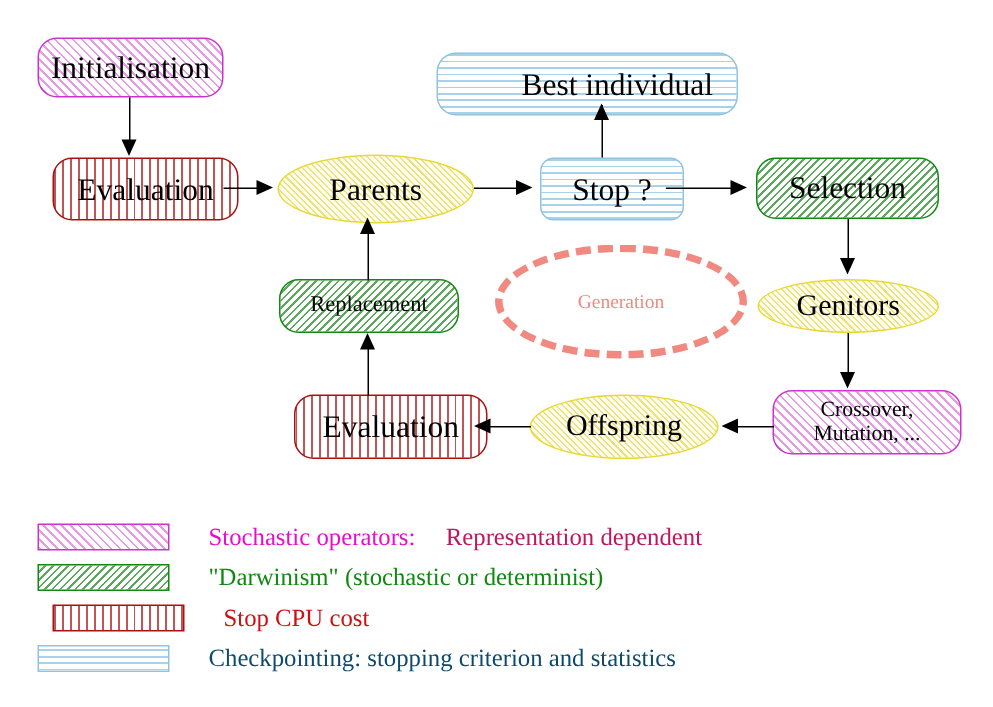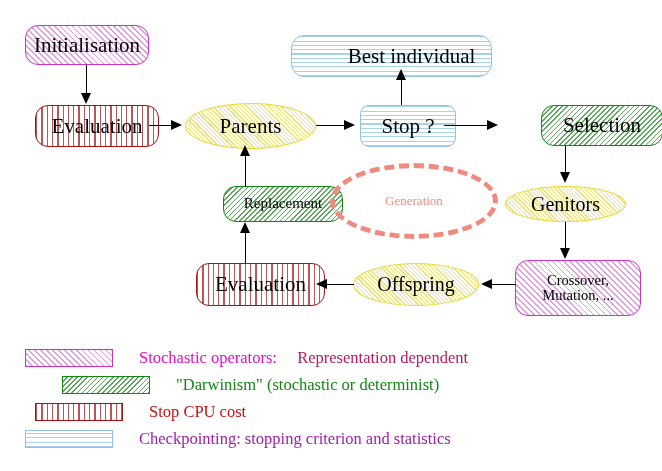--- a/index.html
+++ b/index.html
@@ -41,21 +41,20 @@
   }
 
   
   .fill-green {
     border: 1.5px solid #118811;
     background-color: #ffffff;
     background-image: repeating-linear-gradient(
       -45deg,
       #5aa95a 0px, #5aa95a 1.2px,
       rgba(255,255,255,0) 1.2px, rgba(255,255,255,0) 3.6px);
-    margin-left: 37px;
   }
 
   
   .fill-red {
     border: 1.5px solid #aa1111;
     background-color: #ffffff;
     background-image: repeating-linear-gradient(
       90deg,
       #c05555 0px, #c05555 1.3px,
       rgba(255,255,255,0) 1.3px, rgba(255,255,255,0) 5.3px);
@@ -128,42 +127,42 @@
   }
   .legend-text {
     margin-left: 26px;
     font-size: 16.5px;
     white-space: nowrap;
   }
   .t-magenta { color: #e60ec6; }
   .t-gold    { color: #be185d; }
   .t-green   { color: #118811; }
   .t-red     { color: #cc1111; }
-  .t-blue    { color: #a21caf; }
+  .t-blue    { color: #0c4a6e; }
 </style>
 </head>
 <body>
 
 <div id="canvas">
 
   <div class="node fill-magenta" style="left:25px; top:25px; width:124px; height:40px; font-size:21px;">Initialisation</div>
 
   <div class="node fill-red" style="left:25px; top:105px; width:124px; height:42px; font-size:21px;">Evaluation</div>
 
   <div class="node fill-yellow ellipse" style="left:185px; top:103px; width:131px; height:46px; font-size:21px;">Parents</div>
 
   <div class="node fill-blue" style="left:291px; top:35px; width:201px; height:42px; font-size:21px;padding-left:40px;">Best individual</div>
 
   <div class="node fill-blue rounded" style="left:360px; top:105px; width:96px; height:42px; font-size:21px;">Stop ?</div>
 
   <div class="node fill-green" style="left:504px; top:105px; width:122px; height:41px; font-size:21px;">Selection</div>
 
   <div class="node fill-yellow ellipse" style="left:505px; top:186px; width:121px; height:36px; font-size:20px;">Genitors</div>
 
-  <div class="node fill-magenta" style="left:515px; top:260px; width:126px; height:56px; font-size:14.5px;">Crossover,
+  <div class="node fill-magenta" style="left:515px; top:260px; width:126px; height:43px; font-size:14.5px;">Crossover,
 Mutation, ...</div>
 
   <div class="node fill-yellow ellipse" style="left:353px; top:263px; width:126px; height:43px; font-size:20px;">Offspring</div>
 
   <div class="node fill-red" style="left:186px; top:263px; width:129px; height:43px; font-size:21px;">Evaluation</div>
 
   <div class="node fill-green" style="left:186px; top:186px; width:120px; height:36px; font-size:15px;">Replacement</div>
 
   <div class="generation-ellipse" style="left:330px; top:163px; width:168px; height:76px; font-size:13px;">Generation</div>
 

